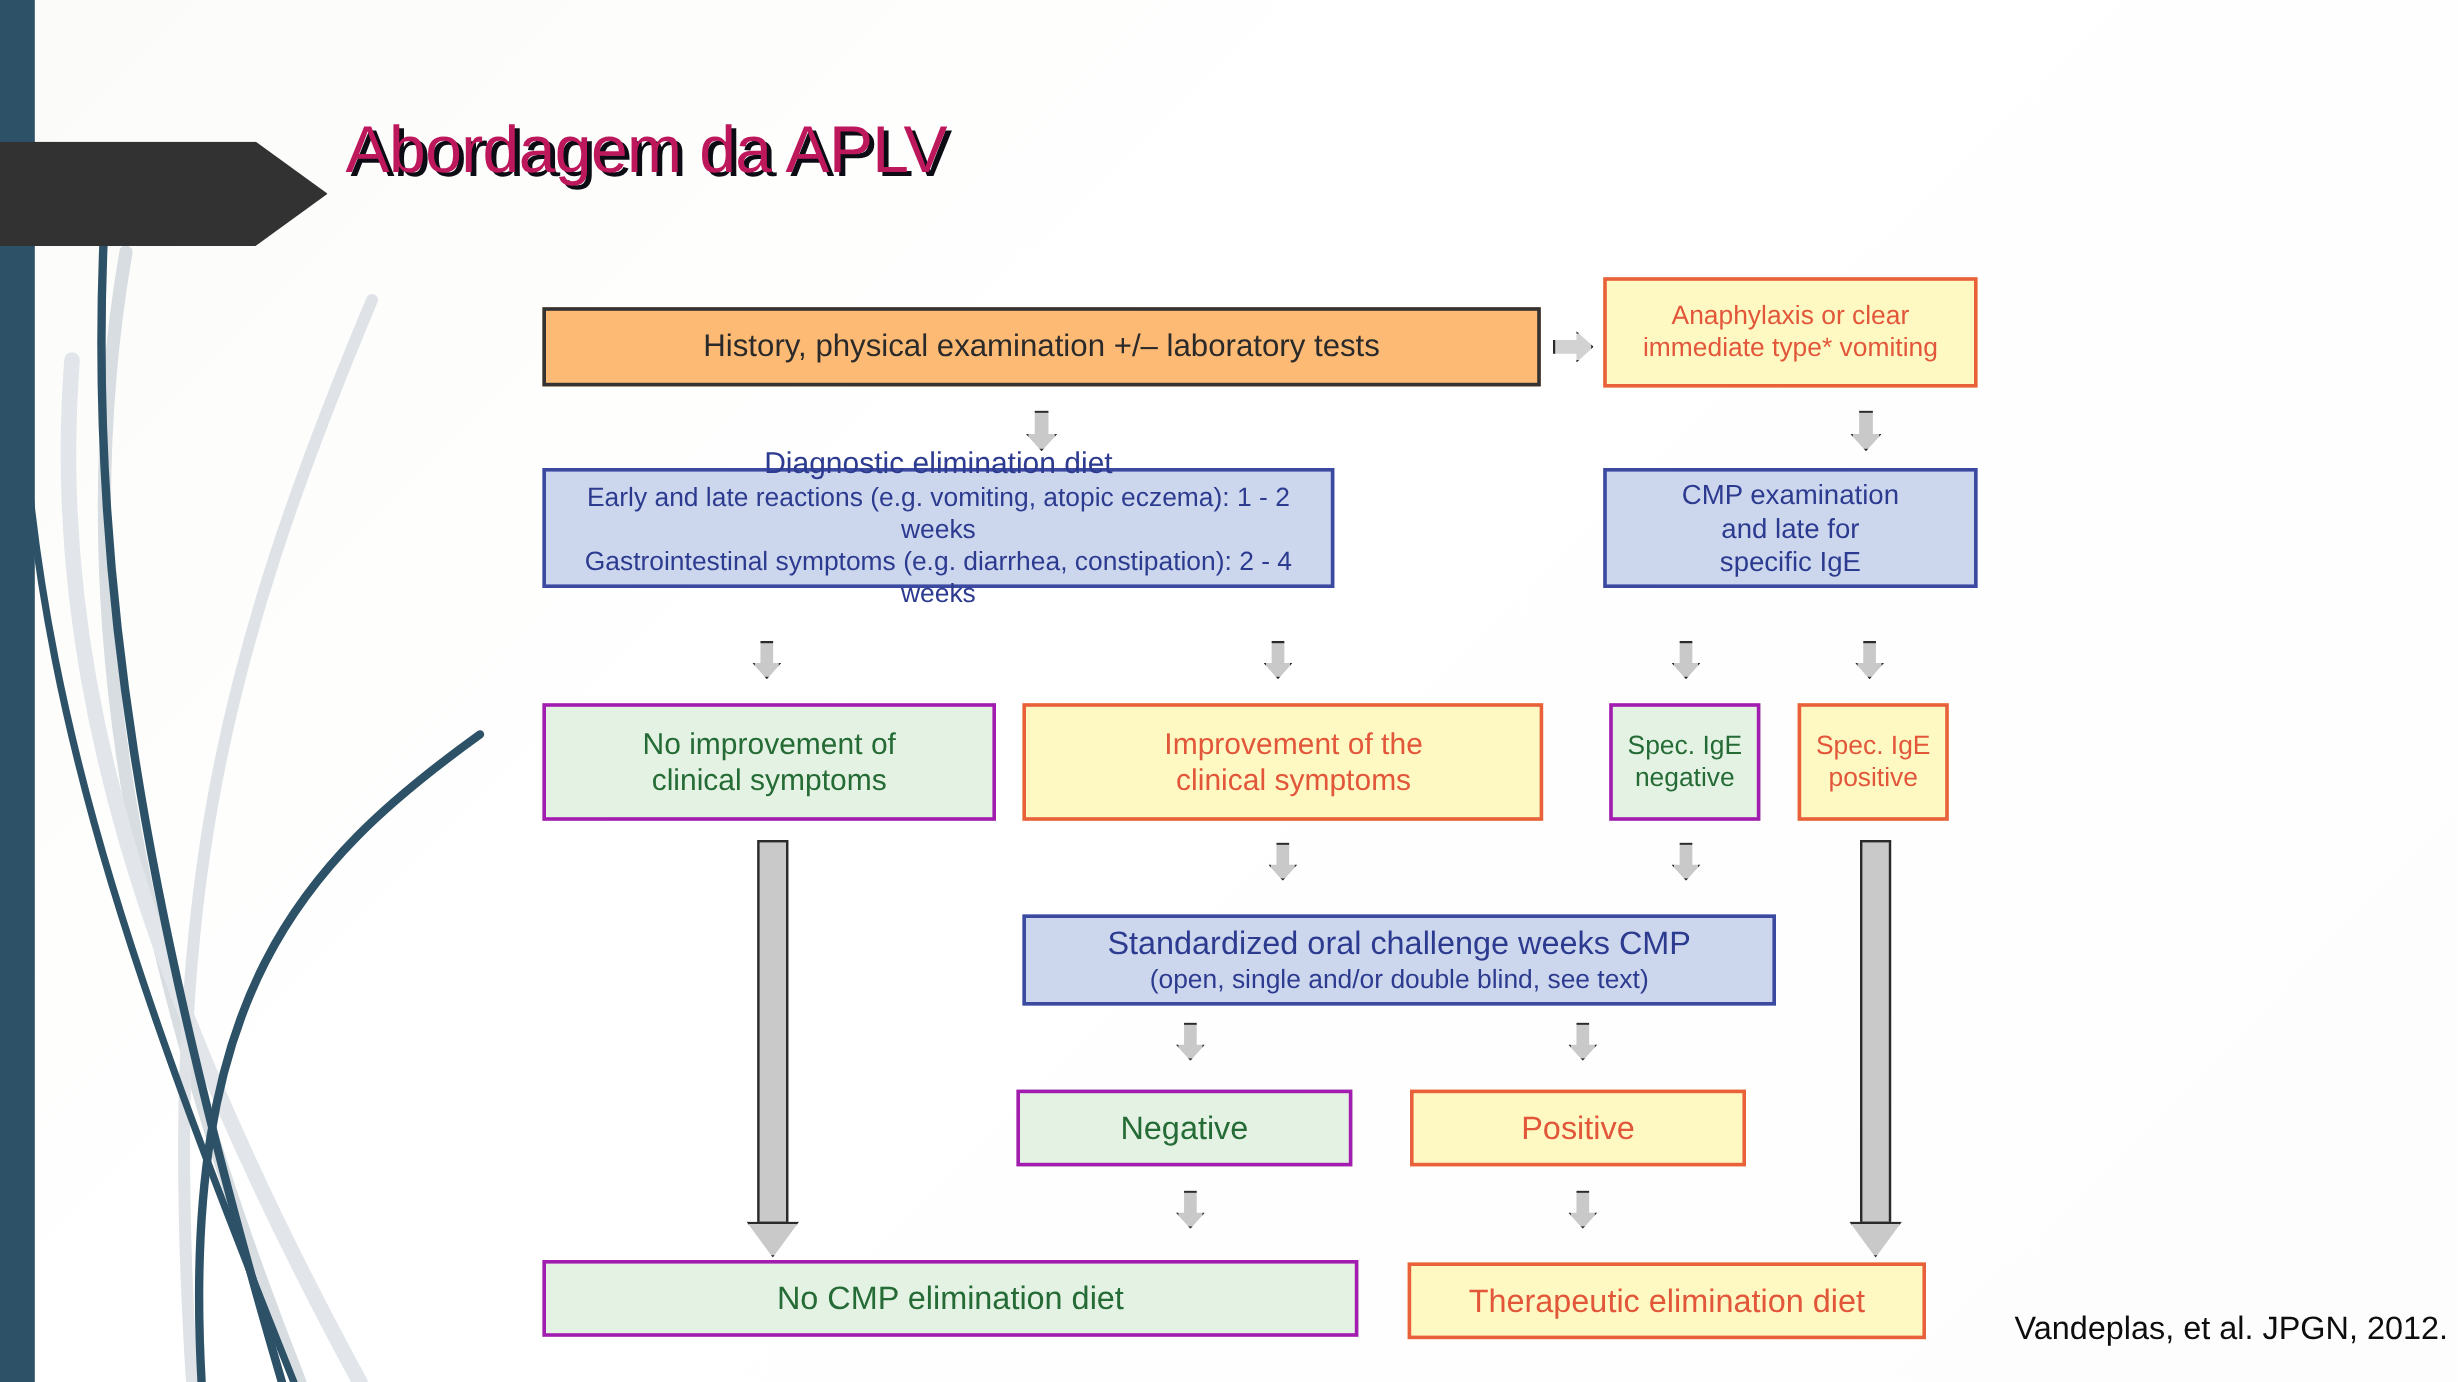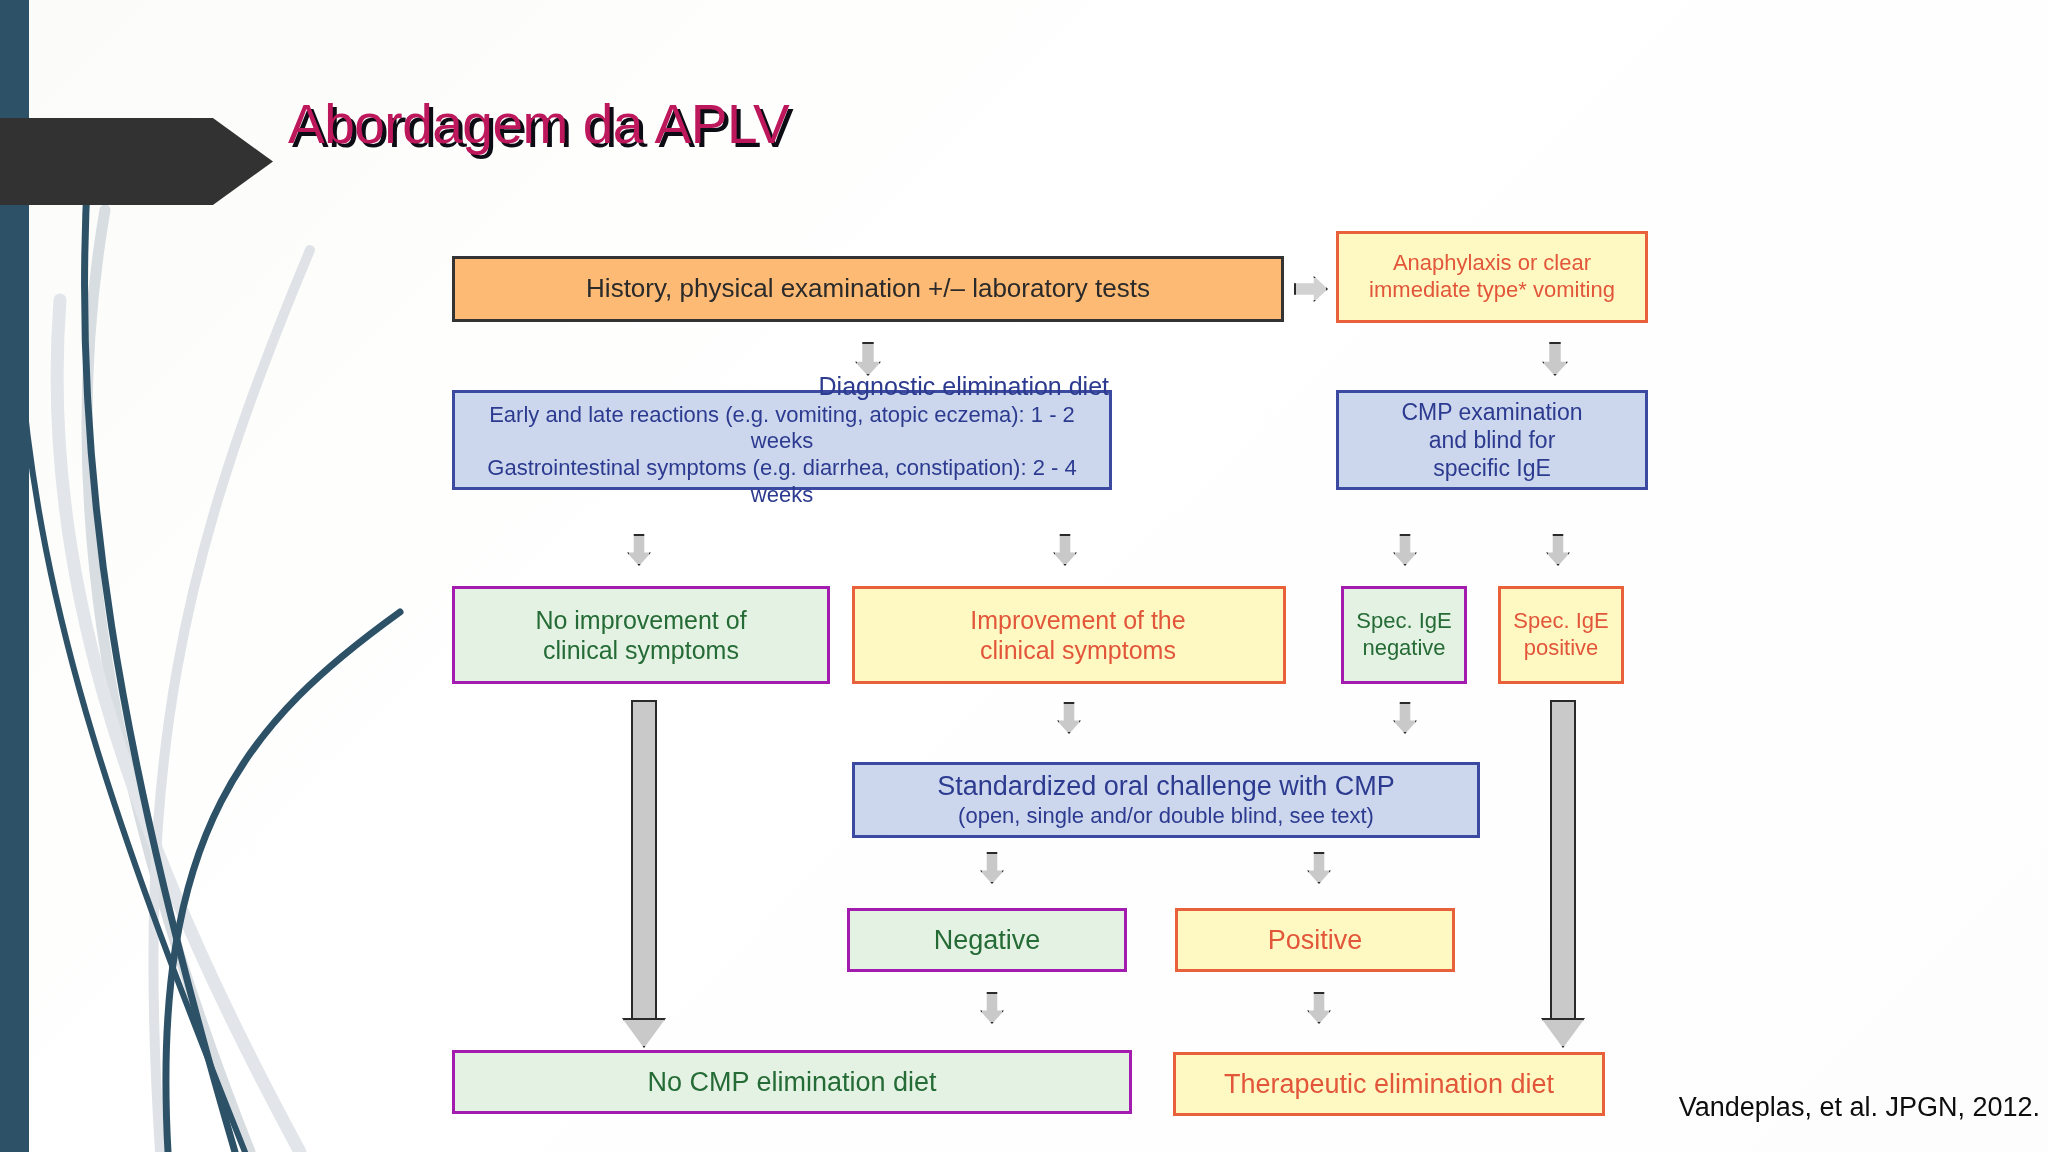--- a/index.html
+++ b/index.html
@@ -166,29 +166,29 @@
   <div class="arrow-right" style="left:1294px; top:276px;"></div>
 
   <div class="node n-orange" style="left:1336px; top:231px; width:312px; height:92px; font-size:22px;">
     <span class="l1">Anaphylaxis or clear</span>
     <span class="l2">immediate type* vomiting</span>
   </div>
 
   <div class="arrow-down" style="left:855px; top:342px;"></div>
   <div class="arrow-down" style="left:1542px; top:342px;"></div>
 
-  <div class="node n-blue" style="left:452px; top:390px; width:660px; height:100px; font-size:22px;align-items:flex-end;">
+  <div class="node n-blue" style="left:452px; top:390px; width:660px; height:100px; font-size:22px;">
     <span class="l1" style="font-size:25px;">Diagnostic elimination diet</span>
     <span class="l2">Early and late reactions (e.g. vomiting, atopic eczema): 1 - 2 weeks</span>
     <span class="l3">Gastrointestinal symptoms (e.g. diarrhea, constipation): 2 - 4 weeks</span>
   </div>
 
   <div class="node n-blue" style="left:1336px; top:390px; width:312px; height:100px; font-size:23px;">
     <span class="l1">CMP examination</span>
-    <span class="l2">and blind for</span>
+    <span class="l2">and late for</span>
     <span class="l3">specific IgE</span>
   </div>
 
   <div class="arrow-down sm" style="left:627px; top:534px;"></div>
   <div class="arrow-down sm" style="left:1053px; top:534px;"></div>
   <div class="arrow-down sm" style="left:1393px; top:534px;"></div>
   <div class="arrow-down sm" style="left:1546px; top:534px;"></div>
 
   <div class="node n-green" style="left:452px; top:586px; width:378px; height:98px; font-size:25px;">
     <span class="l1">No improvement of</span>
@@ -213,21 +213,21 @@
   <div class="arrow-long" style="left:631px; top:700px; height:320px;"></div>
   <div class="arrow-long-tip" style="left:622px; top:1018px;"></div>
 
   <div class="arrow-long" style="left:1550px; top:700px; height:320px;"></div>
   <div class="arrow-long-tip" style="left:1541px; top:1018px;"></div>
 
   <div class="arrow-down sm" style="left:1057px; top:702px;"></div>
   <div class="arrow-down sm" style="left:1393px; top:702px;"></div>
 
   <div class="node n-blue" style="left:852px; top:762px; width:628px; height:76px; font-size:22px;">
-    <span class="l1" style="font-size:27px;">Standardized oral challenge with CMP</span>
+    <span class="l1" style="font-size:27px;">Standardized oral challenge weeks CMP</span>
     <span class="l2">(open, single and/or double blind, see text)</span>
   </div>
 
   <div class="arrow-down sm" style="left:980px; top:852px;"></div>
   <div class="arrow-down sm" style="left:1307px; top:852px;"></div>
 
   <div class="node n-green" style="left:847px; top:908px; width:280px; height:64px; font-size:27px;">
     <span class="l1">Negative</span>
   </div>
 

